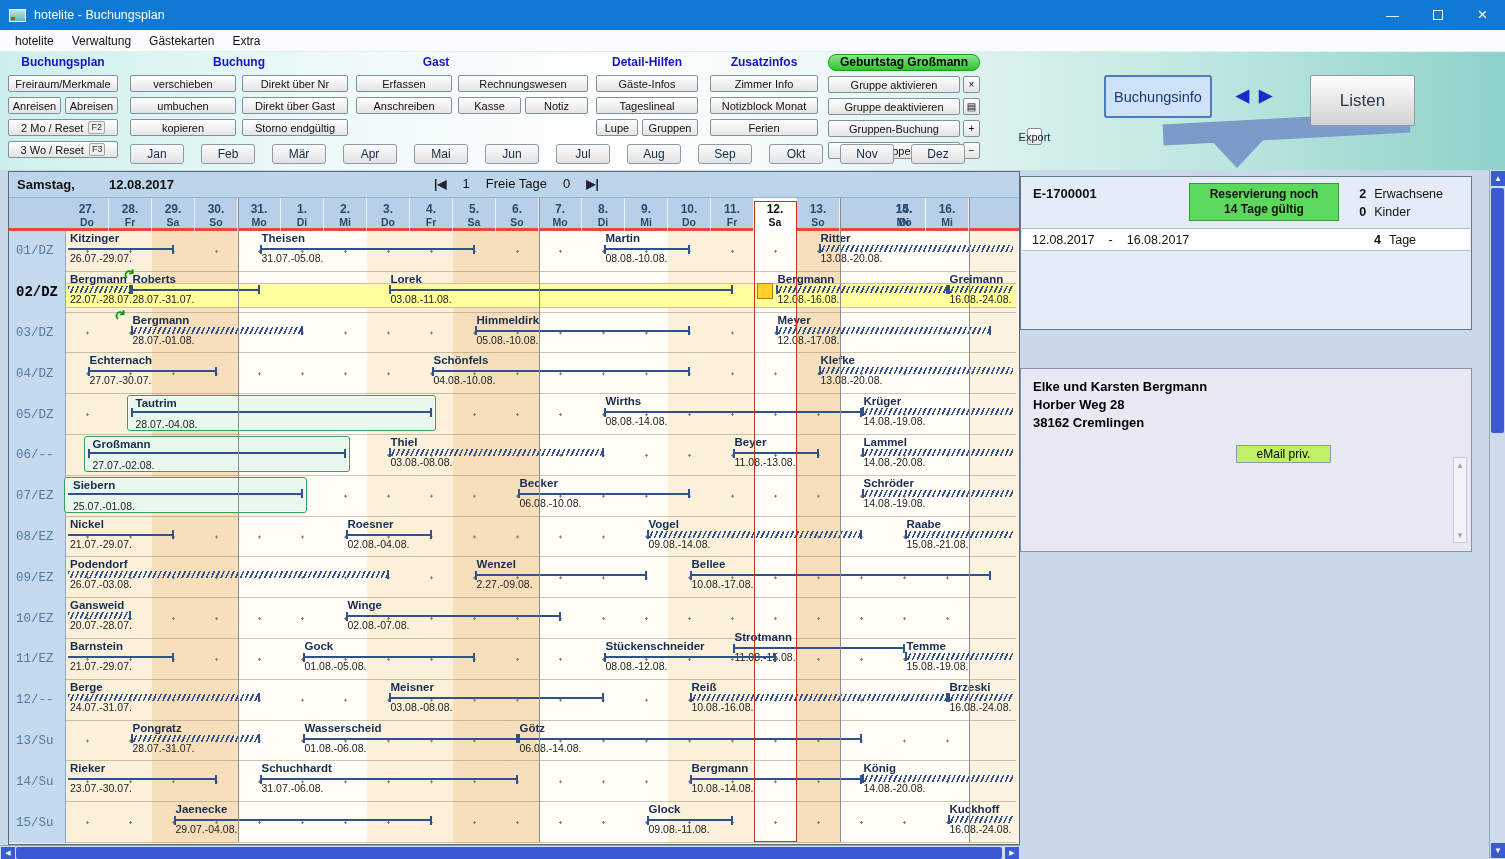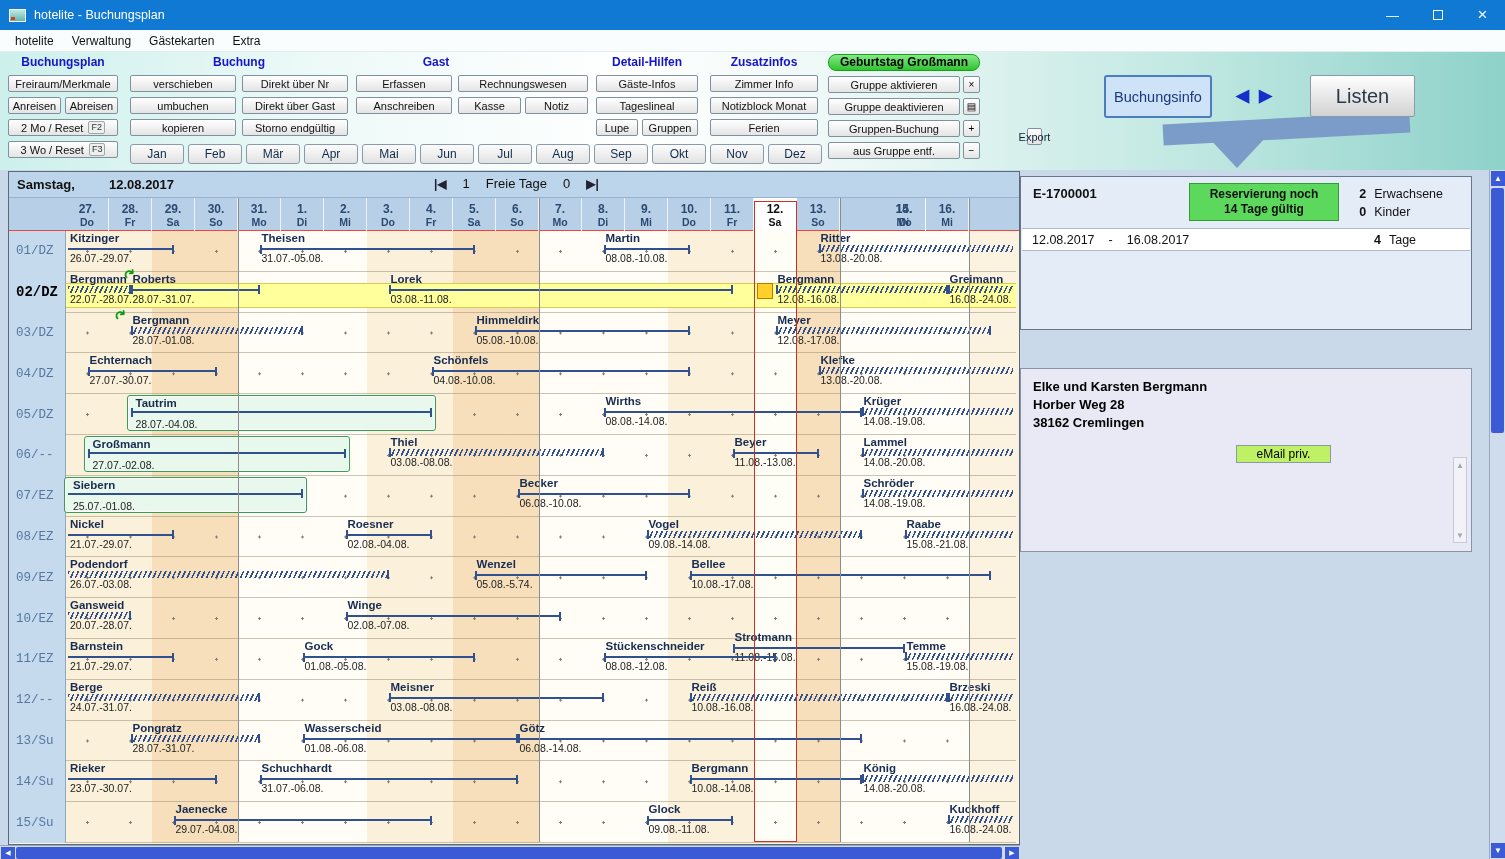--- a/index.html
+++ b/index.html
@@ -37,43 +37,43 @@
   .grp-row .tb-btn { margin-top:0; flex:1; }
   .grp-icon { width:17px; height:17px; display:flex; align-items:center; justify-content:center; background:linear-gradient(#fff,#e4e4e4); border:1px solid #7f919f; border-radius:2px; font-size:10px; cursor:pointer; }
   .export-btn { position:absolute; left:994px; top:76px; width:48px; height:17px;padding-left:33px; }
   .export-btn .tb-btn { margin-top:0; color:#123; }
 
   .buchungsinfo-btn { position:absolute; left:1104px; top:23px; width:108px; height:43px;
     background:#cfe3f8; border:2px solid #4a7ec0; border-radius:3px; color:#1a3a7a; font-size:14.5px;
     display:flex; align-items:center; justify-content:center; cursor:pointer; font-family:inherit; z-index:3; }
   .nav-arrows { position:absolute; left:1236px; top:33px; display:flex; gap:10px; z-index:3; }
   .nav-arrows span { color:#1530c8; font-size:17px; font-weight:bold; cursor:pointer; }
-  .listen-btn { position:absolute; left:1310px; top:23px; width:105px; height:42px;
-    background:linear-gradient(#ffffff,#d2d2d2); border:1px solid #8a9aa8; border-radius:2px; color:#2a3a4a; font-size:20px;
+  .listen-btn { position:absolute; left:1310px; top:23px; width:105px; height:51px;
+    background:linear-gradient(#ffffff,#d2d2d2); border:1px solid #8a9aa8; border-radius:2px; color:#2a3a4a; font-size:17px;
     display:flex; align-items:center; justify-content:center; cursor:pointer; font-family:inherit; z-index:3; }
   .big-arrow-band { position:absolute; left:1163px; top:66px; width:247px; height:21px; background:#7b9cc9; transform:rotate(-3deg); z-index:1; }
   .big-arrow-head { position:absolute; left:1207px; top:84px; width:0; height:0; z-index:1;
     border-left:30px solid transparent; border-right:30px solid transparent; border-top:32px solid #7b9cc9; }
 
-  .months-row { position:absolute; left:130px; top:92px; display:flex; gap:4px; }
+  .months-row { position:absolute; left:130px; top:92px; display:flex; gap:17px; }
   .month-tab { width:54px; height:20px; display:flex; align-items:center; justify-content:center;
     background:linear-gradient(#fcfcfc,#e2e2e2); border:1px solid #8a9aa8; border-radius:3px; font-size:12px; color:#102a4a; cursor:pointer; }
 
   
   .main { position:absolute; left:0; top:170px; width:100%; height:675px; background:#c9d9ea; }
   .cal-panel { position:absolute; left:8px; top:1px; width:1012px; height:674px; border:1px solid #5a6a7a; background:#fbf2e0; overflow:hidden; }
   .cal-head { position:relative; height:26px; background:#bdd5eb; border-bottom:1px solid #97b2cc; }
   .cal-head .wd { position:absolute; left:8px; top:5px; font-size:13px; font-weight:bold; }
   .cal-head .dt { position:absolute; left:100px; top:5px; font-size:13px; font-weight:bold; }
   .cal-nav { position:absolute; left:425px; top:4px; display:flex; align-items:center; gap:16px; }
   .cal-nav .nv { font-size:12px; font-weight:bold; color:#223; cursor:pointer; }
   .cal-nav .cnt { font-size:13px; }
   .cal-nav .lbl { font-size:13px; }
 
-  .day-head { position:relative; height:33px; background:#b7d0e8; border-bottom:1px solid #ef4444; }
+  .day-head { position:relative; height:33px; background:#b7d0e8; border-bottom:3px solid #ef4444; }
   .day-cell { position:absolute; top:0; width:43px; height:33px; display:flex; flex-direction:column; align-items:center; justify-content:center;
     border-right:1px solid rgba(255,255,255,.75); color:#2c4a70; cursor:pointer; }
   .day-cell .dnum { font-size:12px; font-weight:bold; line-height:14px; }
   .day-cell .dweek { font-size:10.5px; font-weight:600; line-height:12px; }
   .day-cell.sel { background:#ffffff; color:#111; }
 
   .cal-body { position:relative; height:612px; background:#fbf2e0; }
   .room-column { position:absolute; left:0; top:0; width:57px; height:612px; background:#c6daee; border-right:1px solid #8aa7c4; z-index:2; }
   .room-label { position:absolute; left:0; width:57px; height:40.8px; display:flex; align-items:center; padding-left:7px;
     font-family:"Liberation Mono", monospace; font-size:12.5px; color:#5578a0; cursor:pointer; }
@@ -652,21 +652,21 @@
           </div>
           <span class="b-name">Podendorf</span>
           <span class="b-date">26.07.-03.08.</span>
         </div>
         <div class="booking solid" style="left: 465.5px; top: 326.4px; width: 172px;">
           <div class="b-line">
             <i class="tick l"></i>
             <i class="tick r"></i>
           </div>
           <span class="b-name">Wenzel</span>
-          <span class="b-date">05.08.-5.74.</span>
+          <span class="b-date">2.27.-09.08.</span>
         </div>
         <div class="booking solid" style="left: 680.5px; top: 326.4px; width: 301px;">
           <div class="b-line">
             <i class="tick l"></i>
             <i class="tick r"></i>
           </div>
           <span class="b-name">Bellee</span>
           <span class="b-date">10.08.-17.08.</span>
         </div>
         <div class="booking wavy" style="left: 59px; top: 367.2px; width: 62.5px;">

